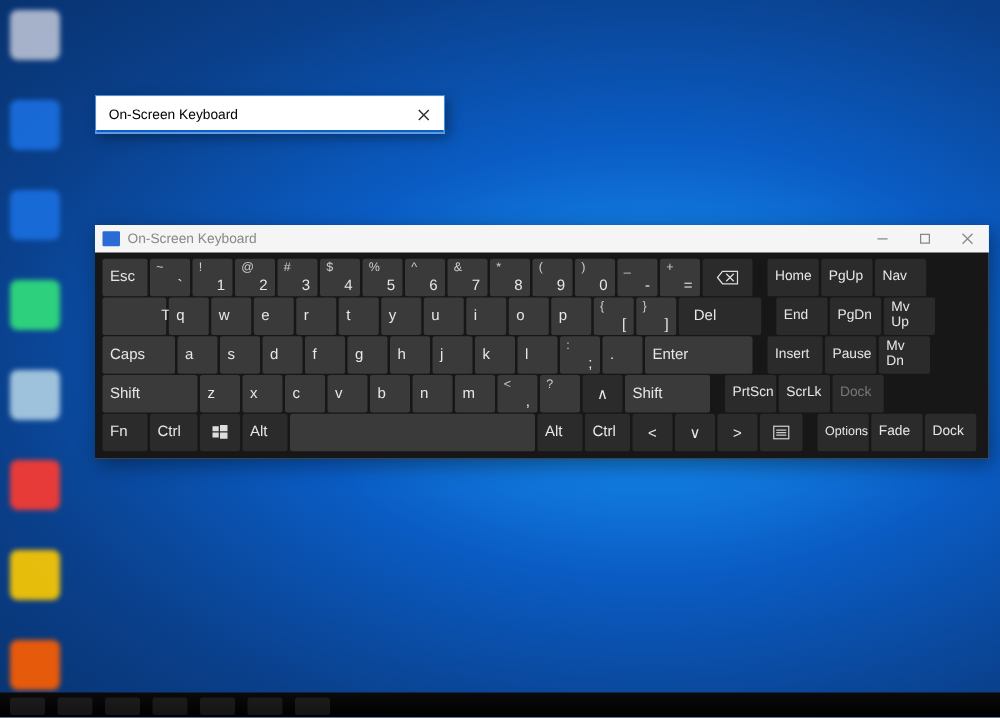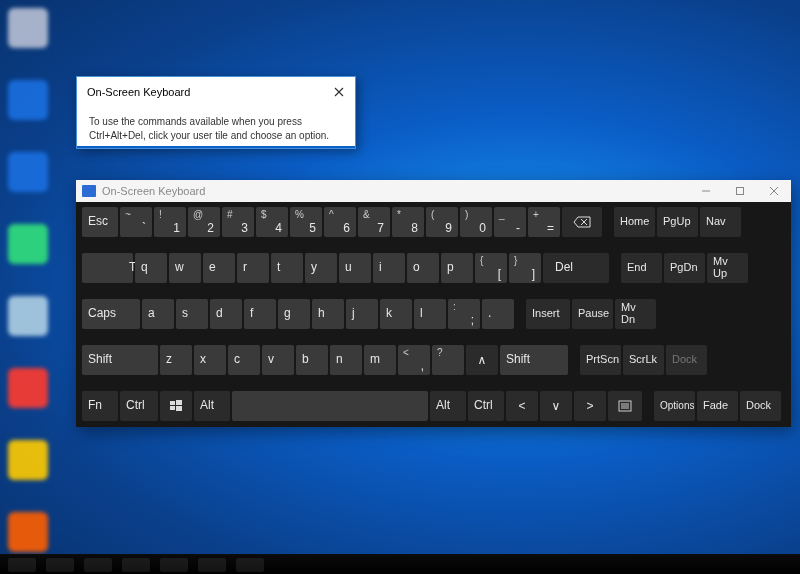--- a/index.html
+++ b/index.html
@@ -42,21 +42,21 @@
     box-shadow: 3px 5px 16px rgba(0,0,0,0.4);
   }
   .osk-title {
     display:flex; align-items:center; height:22px; background:#f5f5f5; color:#888; font-size:11px;
   }
   .osk-title .app-icon { width:14px; height:12px; background:#2a6bd4; margin:0 6px 0 6px; border-radius:1px; }
   .osk-title .title-text { flex: 1; }
   .osk-winbtn { width:34px; height:22px; display:flex;align-items:center;justify-content:center; color:#888;font-size:12px;}
   .osk-winbtn.close { color:#888; }
   .osk-body { background:#171717; padding:5px 5px 6px 6px; }
-  .kb-grid { display:flex; flex-direction:column; gap:16px; }
+  .kb-grid { display:flex; flex-direction:column; gap:1px; }
   .kb-row { display:flex; gap:2px; }
   .key {
     background:#3a3a3a; color:#e7e7e7; height:30px; position:relative;
     display:flex; align-items:flex-end; justify-content:flex-start;
     padding:0 4px 2px 5px; font-size:12px; font-weight:400;
     border-radius:2px;
   }
   .key.dark { background:#2b2b2b; }
   .key .sup { position:absolute; top:2px; left:5px; font-size:10px; color:#ccc; }
   .key.center { align-items:center; justify-content:center; padding:0; }
@@ -80,21 +80,20 @@
 
 <div class="dialog">
   <div class="dlg-title">
     <span>On-Screen Keyboard</span>
     <div class="dlg-close">
       <svg width="10" height="10" viewBox="0 0 10 10">
           <path d="M1 1 L9 9 M9 1 L1 9" stroke="#333" stroke-width="1.2" fill="none"></path>
         </svg>
     </div>
   </div>
-  <div class="dlg-body">To use the commands available when you press Ctrl+Alt+Del, click your user tile and choose an option.</div>
   <div class="dlg-blue-line"></div>
 </div>
 
 <div class="osk-window">
   <div class="osk-title">
     <div class="app-icon"></div>
     <div class="title-text">On-Screen Keyboard</div>
     <div class="osk-winbtn">
       <svg width="10" height="10" viewBox="0 0 10 10">
           <path d="M1 5 H9" stroke="#888" stroke-width="1"></path>
@@ -214,20 +213,21 @@
           <div class="key lbl" style="width: 32px;">g</div>
           <div class="key lbl" style="width: 32px;">h</div>
           <div class="key lbl" style="width: 32px;">j</div>
           <div class="key lbl" style="width: 32px;">k</div>
           <div class="key lbl" style="width: 32px;">l</div>
           <div class="key" style="width: 32px;">
             <span class="sup">:</span>
             <span style="margin-left:auto;margin-right:2px">;</span>
           </div>
           <div class="key lbl" style="width: 32px;">.</div>
+          <div class="key lbl" style="width: 86px;">Enter</div>
           <div style="width: 8px;"></div>
           <div class="key dark lbl" style="width: 44px; font-size: 11px;">Insert</div>
           <div class="key dark lbl" style="width: 41px; font-size: 11px;">Pause</div>
           <div class="key dark lbl" style="width: 41px; font-size: 11px;">Mv Dn</div>
         </div>
         <div class="kb-row">
           <div class="key lbl" style="width: 76px;">Shift</div>
           <div class="key lbl" style="width: 32px;">z</div>
           <div class="key lbl" style="width: 32px;">x</div>
           <div class="key lbl" style="width: 32px;">c</div>

